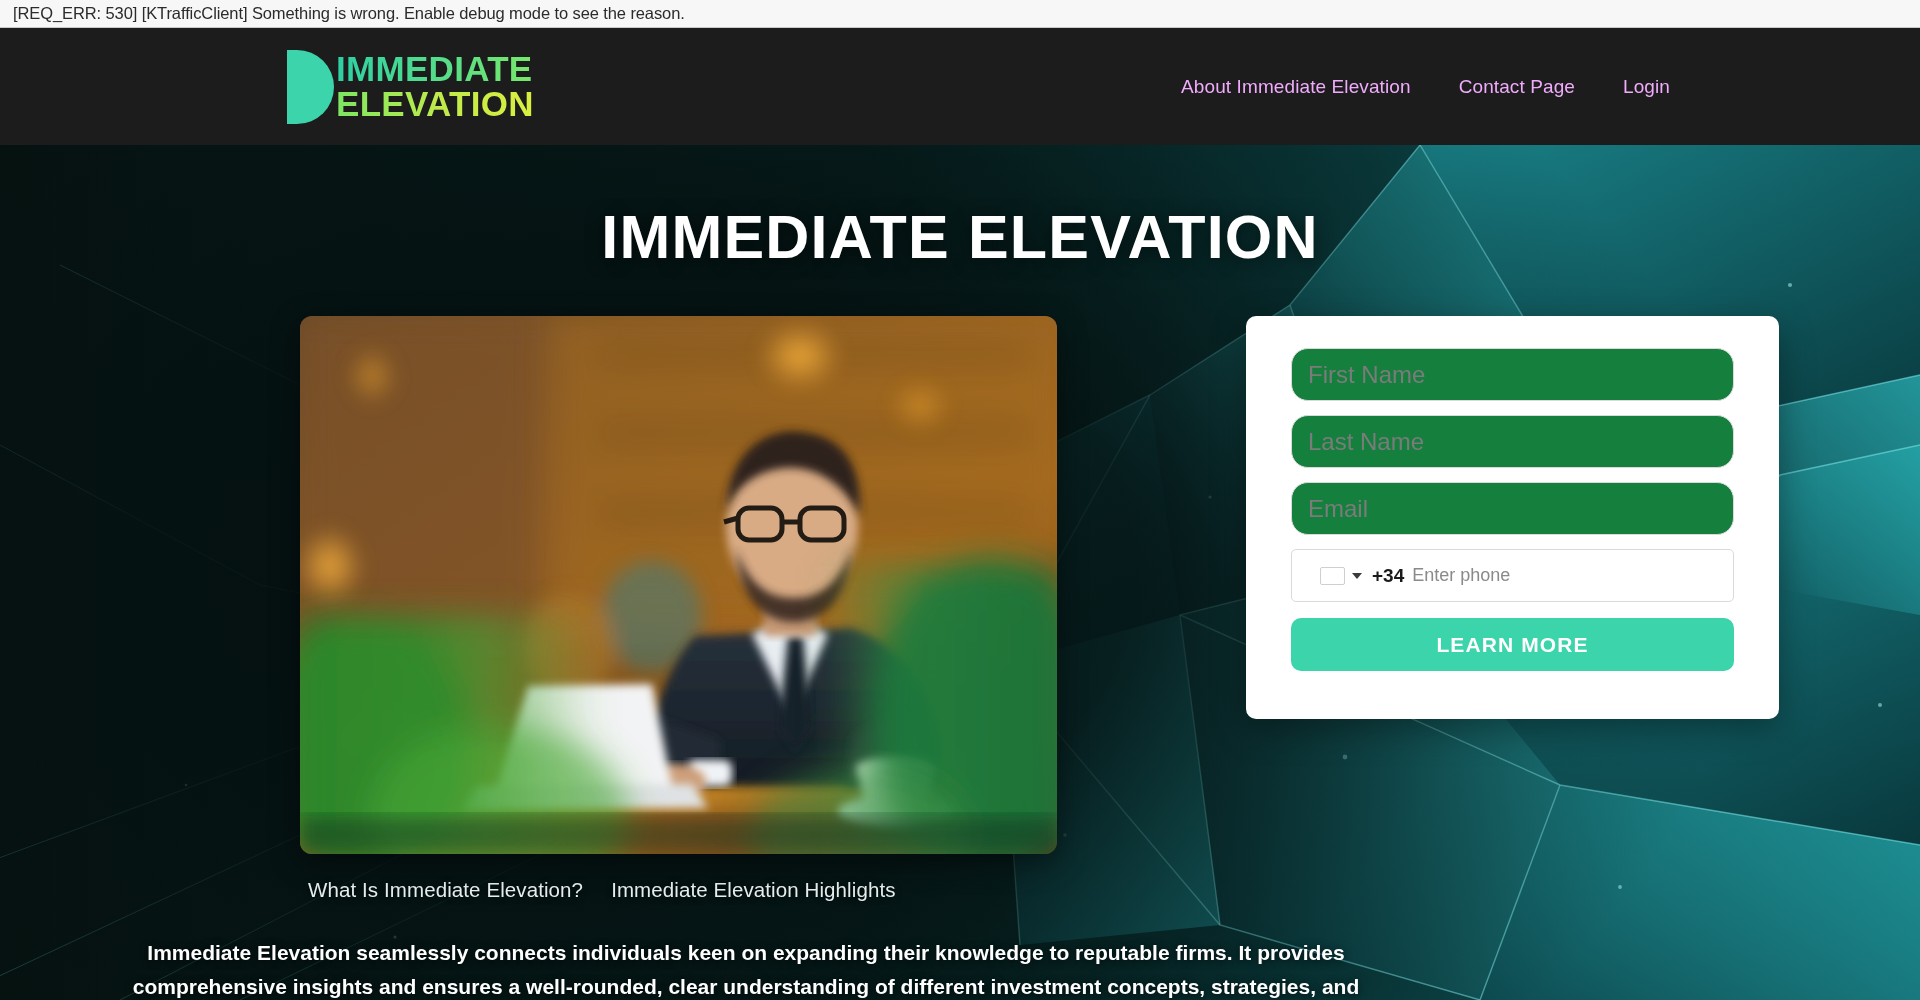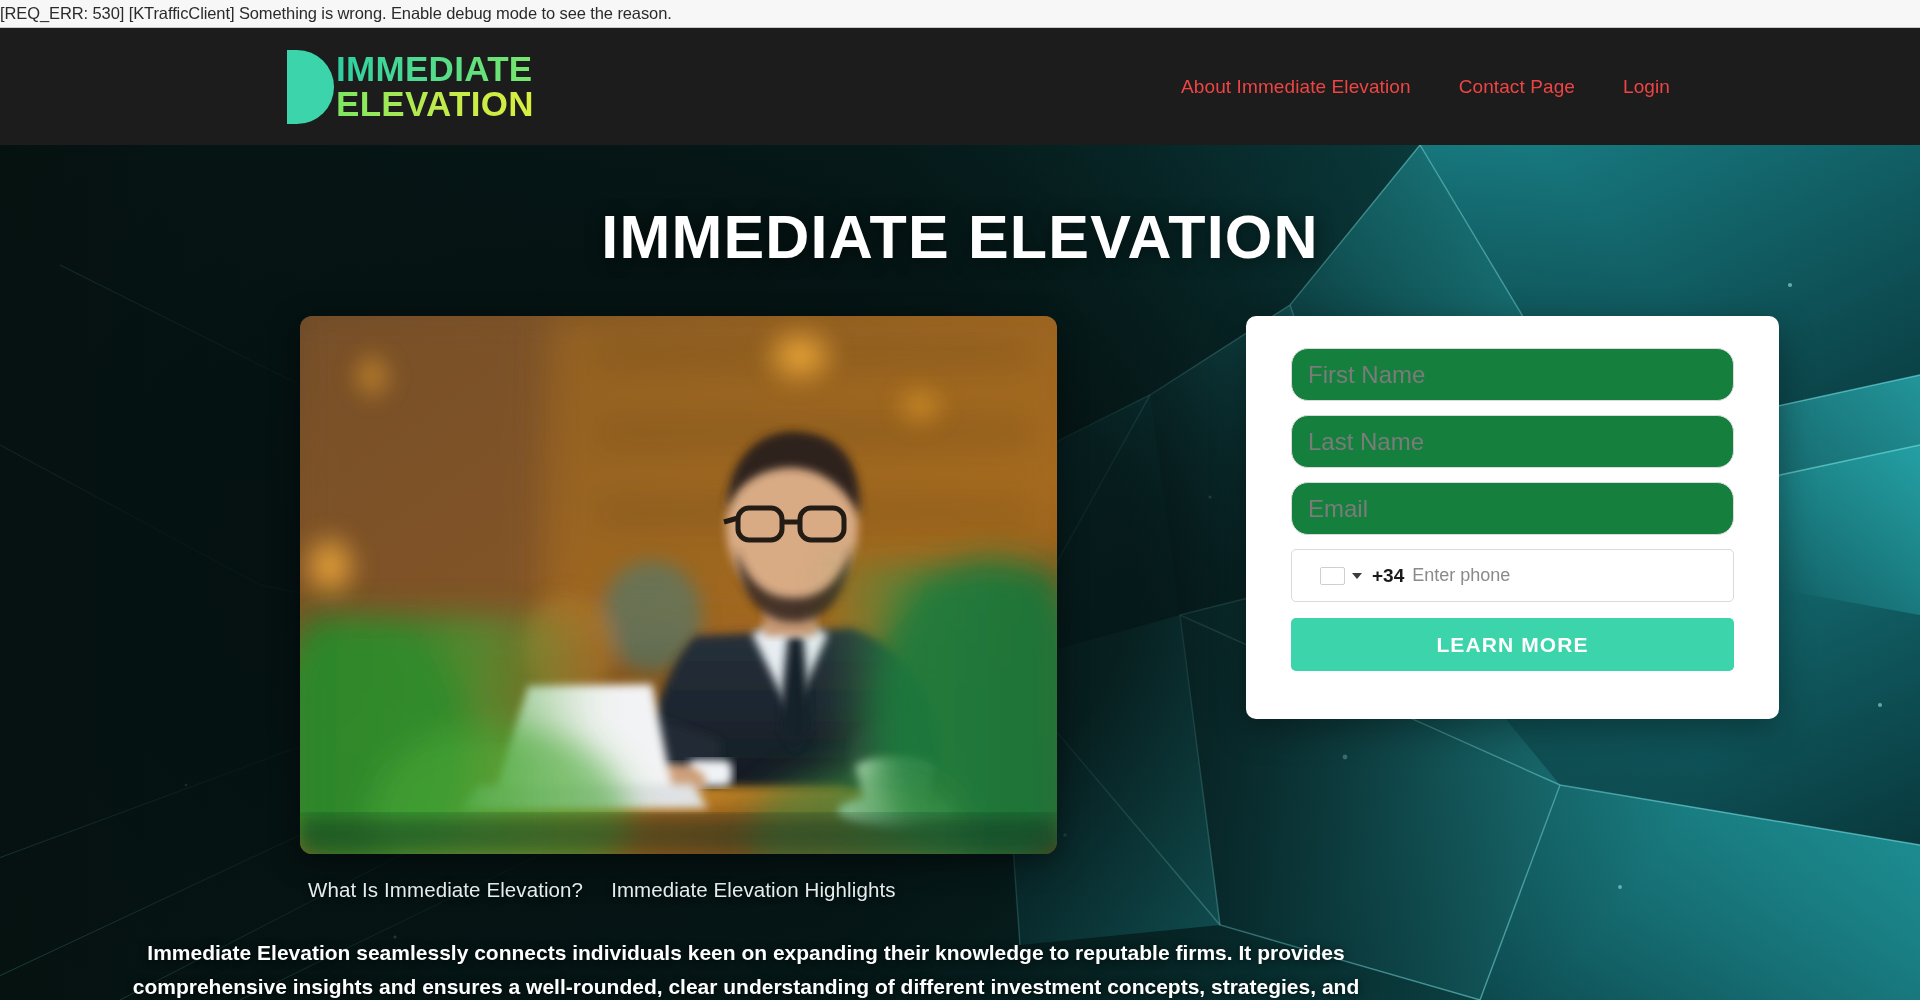--- a/index.html
+++ b/index.html
@@ -8,21 +8,21 @@
     font-family:"Liberation Sans", sans-serif;
     background:#081413;
   }
 
   
   .err-bar{
     height:28px; width:100%;
     background:#f7f7f7;
     border-bottom:1px solid #c9c9c9;
     display:flex; align-items:center;
-    padding-left:0;
+    padding-left:13px;
     font-size:16.5px; color:#2b2b2b;
     letter-spacing:-0.1px;
     white-space:nowrap;
   }
 
   
   .navbar{
     height:117px; width:100%;
     background:#1c1c1c;
     display:flex; align-items:center;
@@ -55,21 +55,21 @@
   }
   .logo-l2{
     background-image:linear-gradient(90deg,#7ce662 0%,#c2eb4a 55%,#d9ef3f 100%);
     text-decoration:underline;
   }
   .nav-links{
     margin-left:auto; margin-right:250px;
     display:flex; align-items:center; gap:48px;
   }
   .nav-links a{
-    color:#ef4444; text-decoration:none;
+    color:#f0abfc; text-decoration:none;
     font-size:19px; letter-spacing:0.1px;
   }
 
   
   .hero{
     position:relative;
     height:855px; width:100%;
     overflow:hidden;
     background:#071615;
   }
@@ -194,21 +194,21 @@
   .phone-input{
     flex:1; border:none; outline:none;
     font-size:18px; color:#222;
     font-family:Liberation Sans, sans-serif;
   }
   .phone-input::placeholder{ color:#8a8a8a; }
 
   .cta{
     width:100%; height:53px;
     background:#3bd4ab; border:none;
-    border-radius:5px;
+    border-radius:10px;
     color:#ffffff;
     font-size:21px; font-weight:800;
     letter-spacing:1.1px;
     font-family:"Liberation Sans", sans-serif;
     cursor:pointer;
     margin-bottom:18px;
   }
 
   .consent{ display:flex; align-items:flex-start; gap:10px; }
   .cbox{

